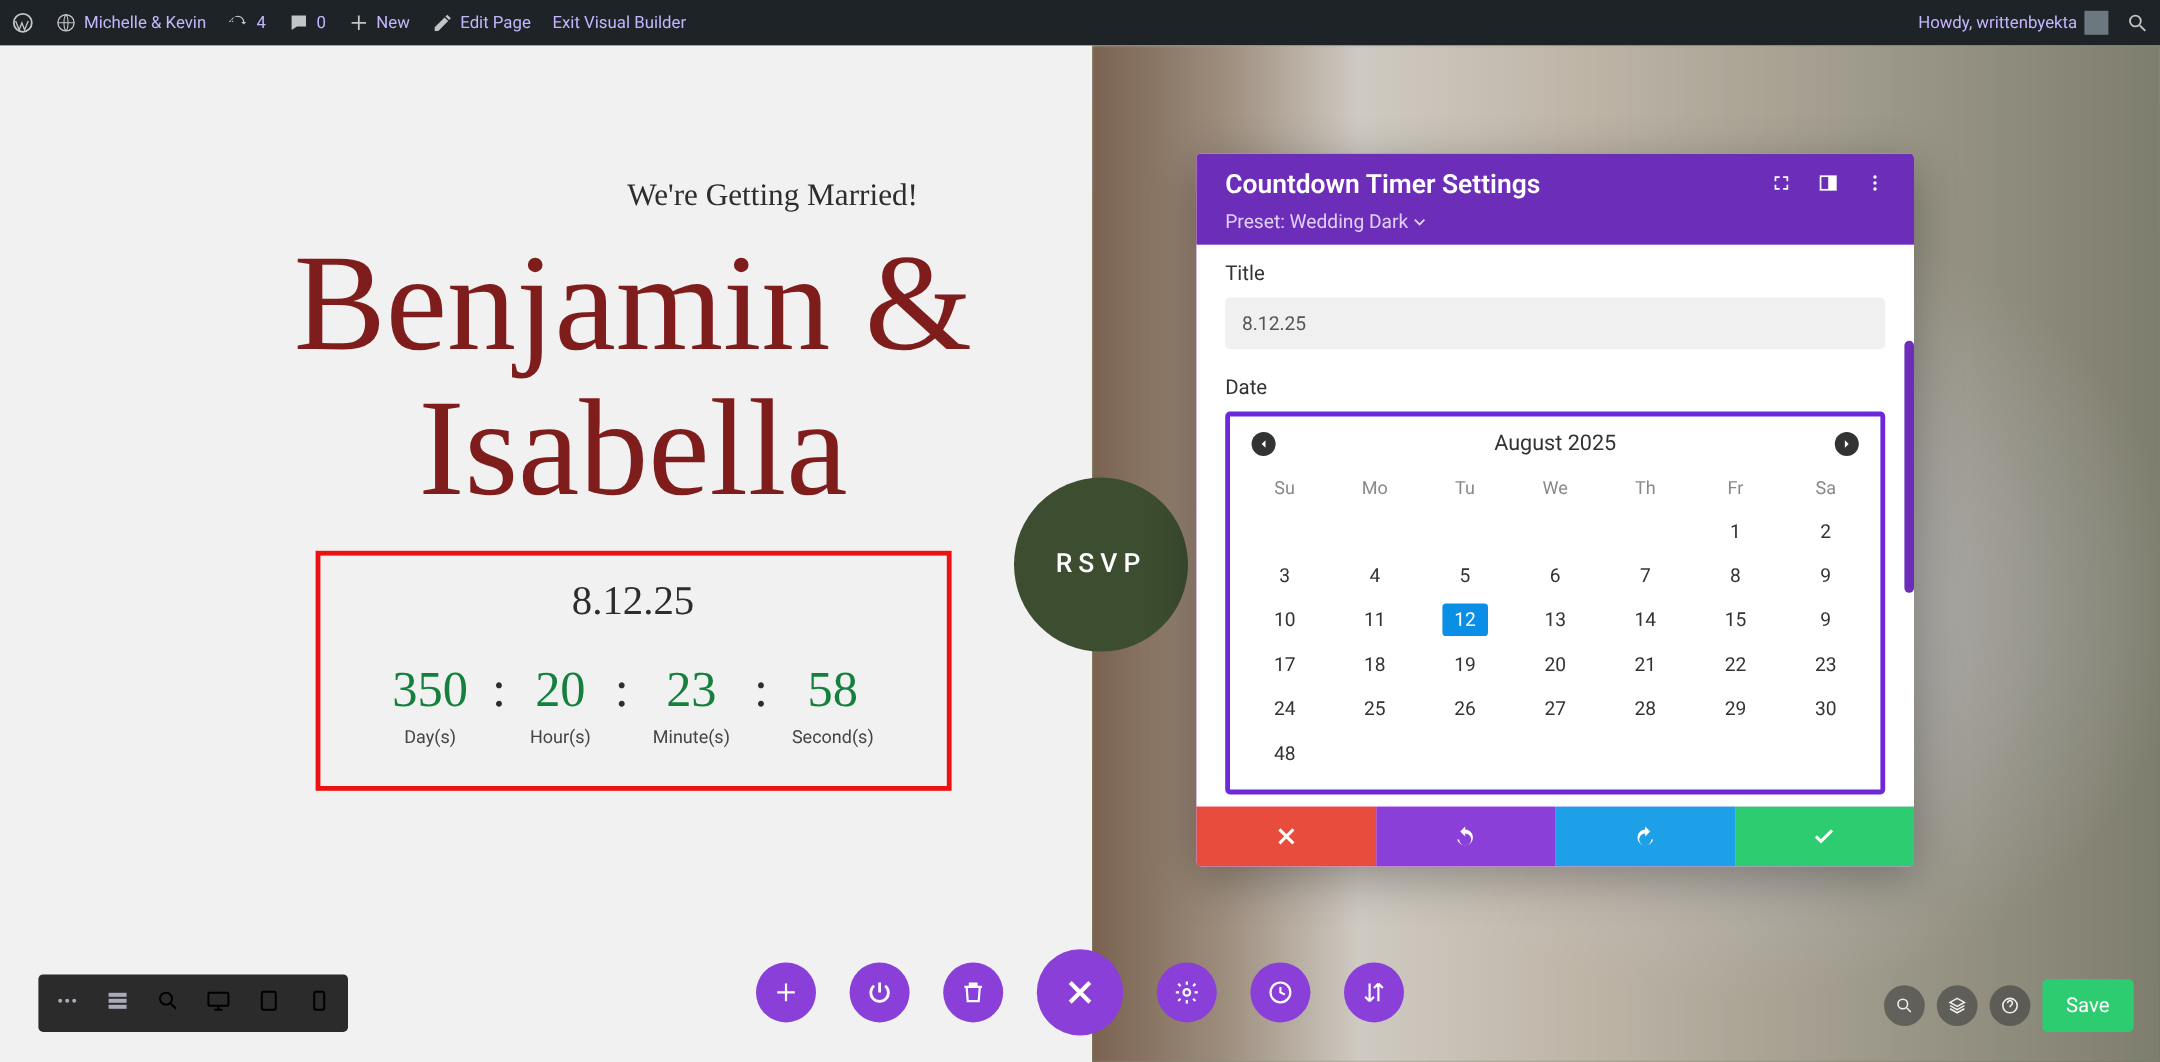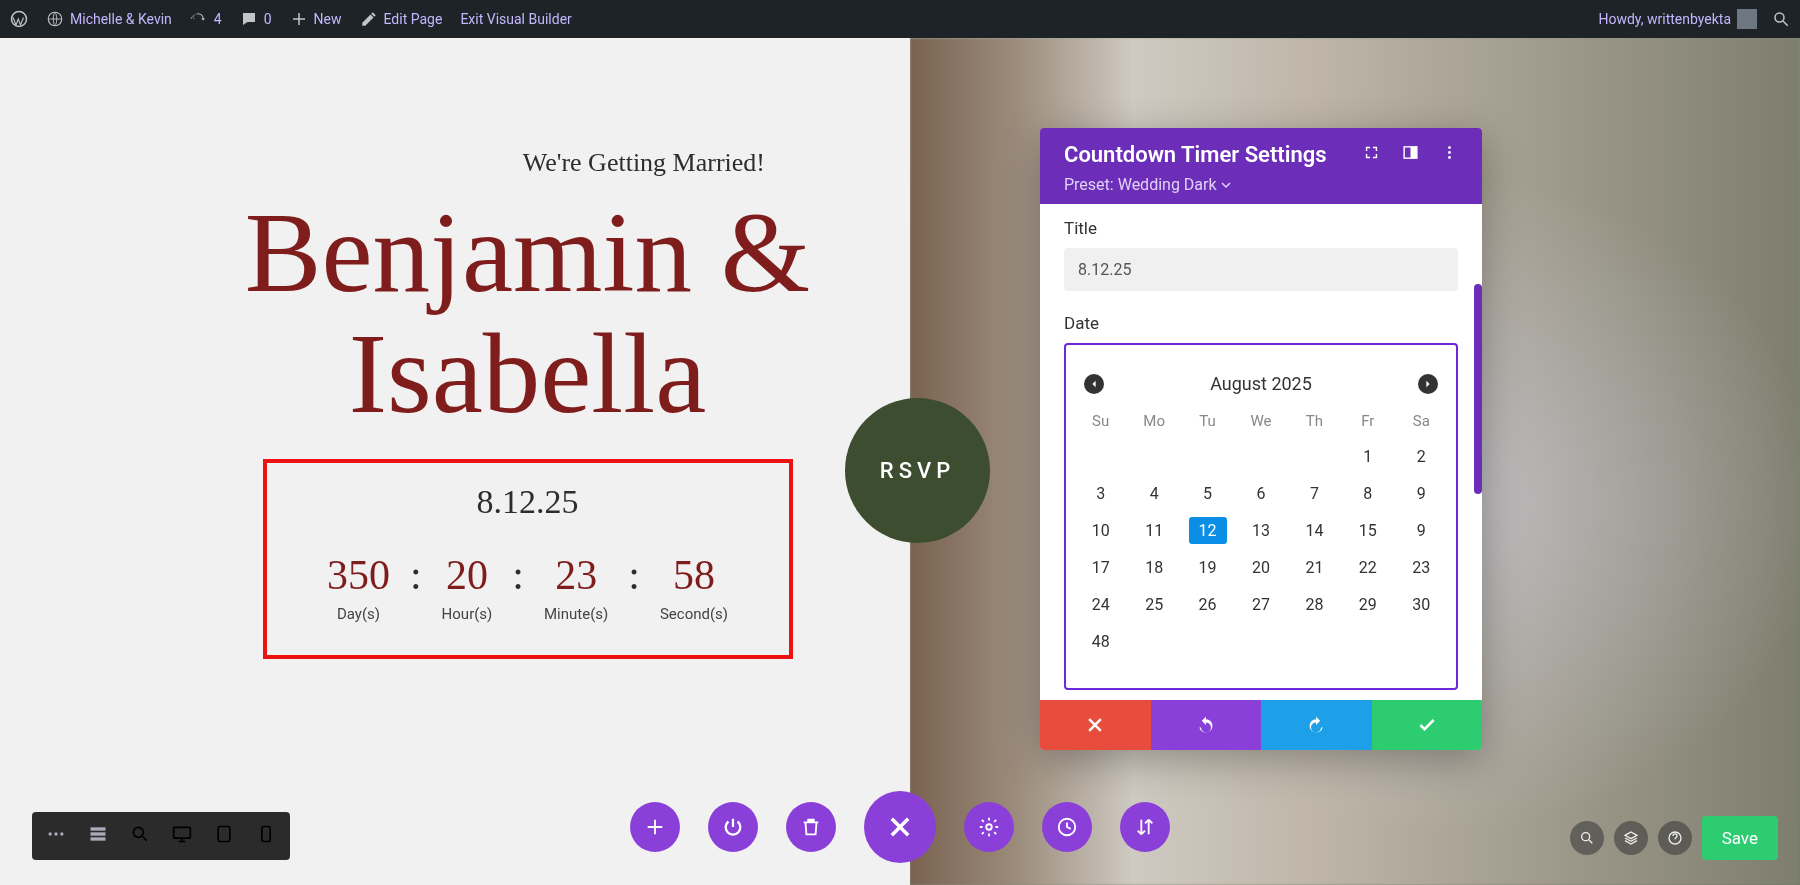--- a/index.html
+++ b/index.html
@@ -20,44 +20,44 @@
 .right-hero::before { content:""; position:absolute; inset:0; background: radial-gradient(ellipse at 60% 55%, rgba(210,210,230,0.55), transparent 50%), linear-gradient(90deg, #7a6250 0%, #9c8c7c 12%, #cfcac2 25%, #bfb6a8 45%, #7e7e6e 100%); filter: blur(1px); }
 
 .hero-content { padding: 110px 40px 0 185px; }
 .tagline { font-family: Georgia, serif; font-size: 26px; color: #2d2d2d; text-align: right; width: 475px; margin: 0 auto 15px; }
 .names { font-family: Georgia, serif; font-size: 115px; line-height: 1.05; color: #7f1d1d; text-align: center; width: 640px; margin: 0 auto; }
 
 .countdown-box { border: 4px solid #e11; width: 530px; margin: 24px auto 0; padding: 20px 30px 32px; text-align: center; }
 .countdown-title { font-family: Georgia, serif; font-size: 34px; color: #2d2d2d; margin-bottom: 30px; }
 .countdown-row { display: flex; justify-content: center; align-items: flex-start; gap: 10px; }
 .cd-seg { text-align: center; }
-.cd-num { font-size: 42px; color: #7f1d1d; font-family: Georgia, serif; }
+.cd-num { font-size: 42px; color: #15803d; font-family: Georgia, serif; }
 .cd-lbl { font-size: 15px; color: #444; margin-top: 6px; }
 .cd-sep { font-size: 42px; color: #2d2d2d; padding: 0 10px; font-family: Georgia, serif; }
 
 .rsvp-btn { position: absolute; top: 398px; left: 845px; width: 145px; height: 145px; border-radius: 50%; background: #3d4d2f; color: #fff; display: flex; align-items: center; justify-content: center; font-size: 22px; letter-spacing: 5px; font-weight: 500; z-index: 5; }
 
 
-.settings-panel { position: absolute; top: 128px; left: 1040px; width: 442px; background: #f0abfc; box-shadow: 0 10px 40px rgba(0,0,0,0.3); z-index: 20; border-radius: 4px; overflow: hidden; }
+.settings-panel { position: absolute; top: 128px; left: 997px; width: 598px; background: #f0abfc; box-shadow: 0 10px 40px rgba(0,0,0,0.3); z-index: 20; border-radius: 4px; overflow: hidden; }
 .panel-header { background: #6c2eb9; color: #fff; padding: 14px 24px 10px; }
 .panel-title-row { display: flex; align-items: center; justify-content: space-between; }
 .panel-title { font-size: 22px; font-weight: 600; }
 .panel-header-icons { display: flex; gap: 22px; }
 .panel-header-icons svg { width: 17px; height: 17px; fill: #fff; cursor: pointer; }
 .panel-preset { font-size: 16px; color: #e0d0f5; margin-top: 8px; display:flex; align-items:center; gap:4px; }
 
 .panel-tabs { display: flex; background: #8b3fd9; }
 .panel-tab { flex: 0 0 auto; padding: 14px 30px; color: #fff; font-size: 17px; cursor: pointer; }
 .panel-tab.active { background: #7a2fc9; }
 
 .panel-body { padding: 14px 24px 10px; background: #fff; }
 .field-label { font-size: 17px; color: #333; margin-bottom: 10px; }
 .field-input { width: 100%; background: #f0f0f0; border: none; padding: 12px 14px; font-size: 16px; color: #555; border-radius: 4px; margin-bottom: 22px;}
 
-.calendar { border: 2px solid #6d28d9; border-radius: 4px; padding: 28px 8px; position: relative; }
+.calendar { border: 4px solid #6d28d9; border-radius: 4px; padding: 12px 8px; position: relative; }
 .cal-header { display: flex; align-items: center; justify-content: space-between; padding: 0 10px 10px; }
 .cal-nav { width: 20px; height: 20px; background: #333; border-radius: 50%; display: flex; align-items: center; justify-content: center; cursor: pointer; }
 .cal-nav svg { width: 8px; height: 8px; fill: #fff; }
 .cal-month { font-size: 18px; color: #333; }
 .cal-grid { display: grid; grid-template-columns: repeat(7, 1fr); text-align: center; }
 .cal-dow { font-size: 15px; color: #888; padding: 8px 0; }
 .cal-day { font-size: 16px; color: #333; padding: 9px 0; cursor: pointer; }
 .cal-day.selected span { background: #0b8ee6; color: #fff; padding: 4px 10px; border-radius: 3px; }
 .cal-day.empty { visibility: hidden; }
 

